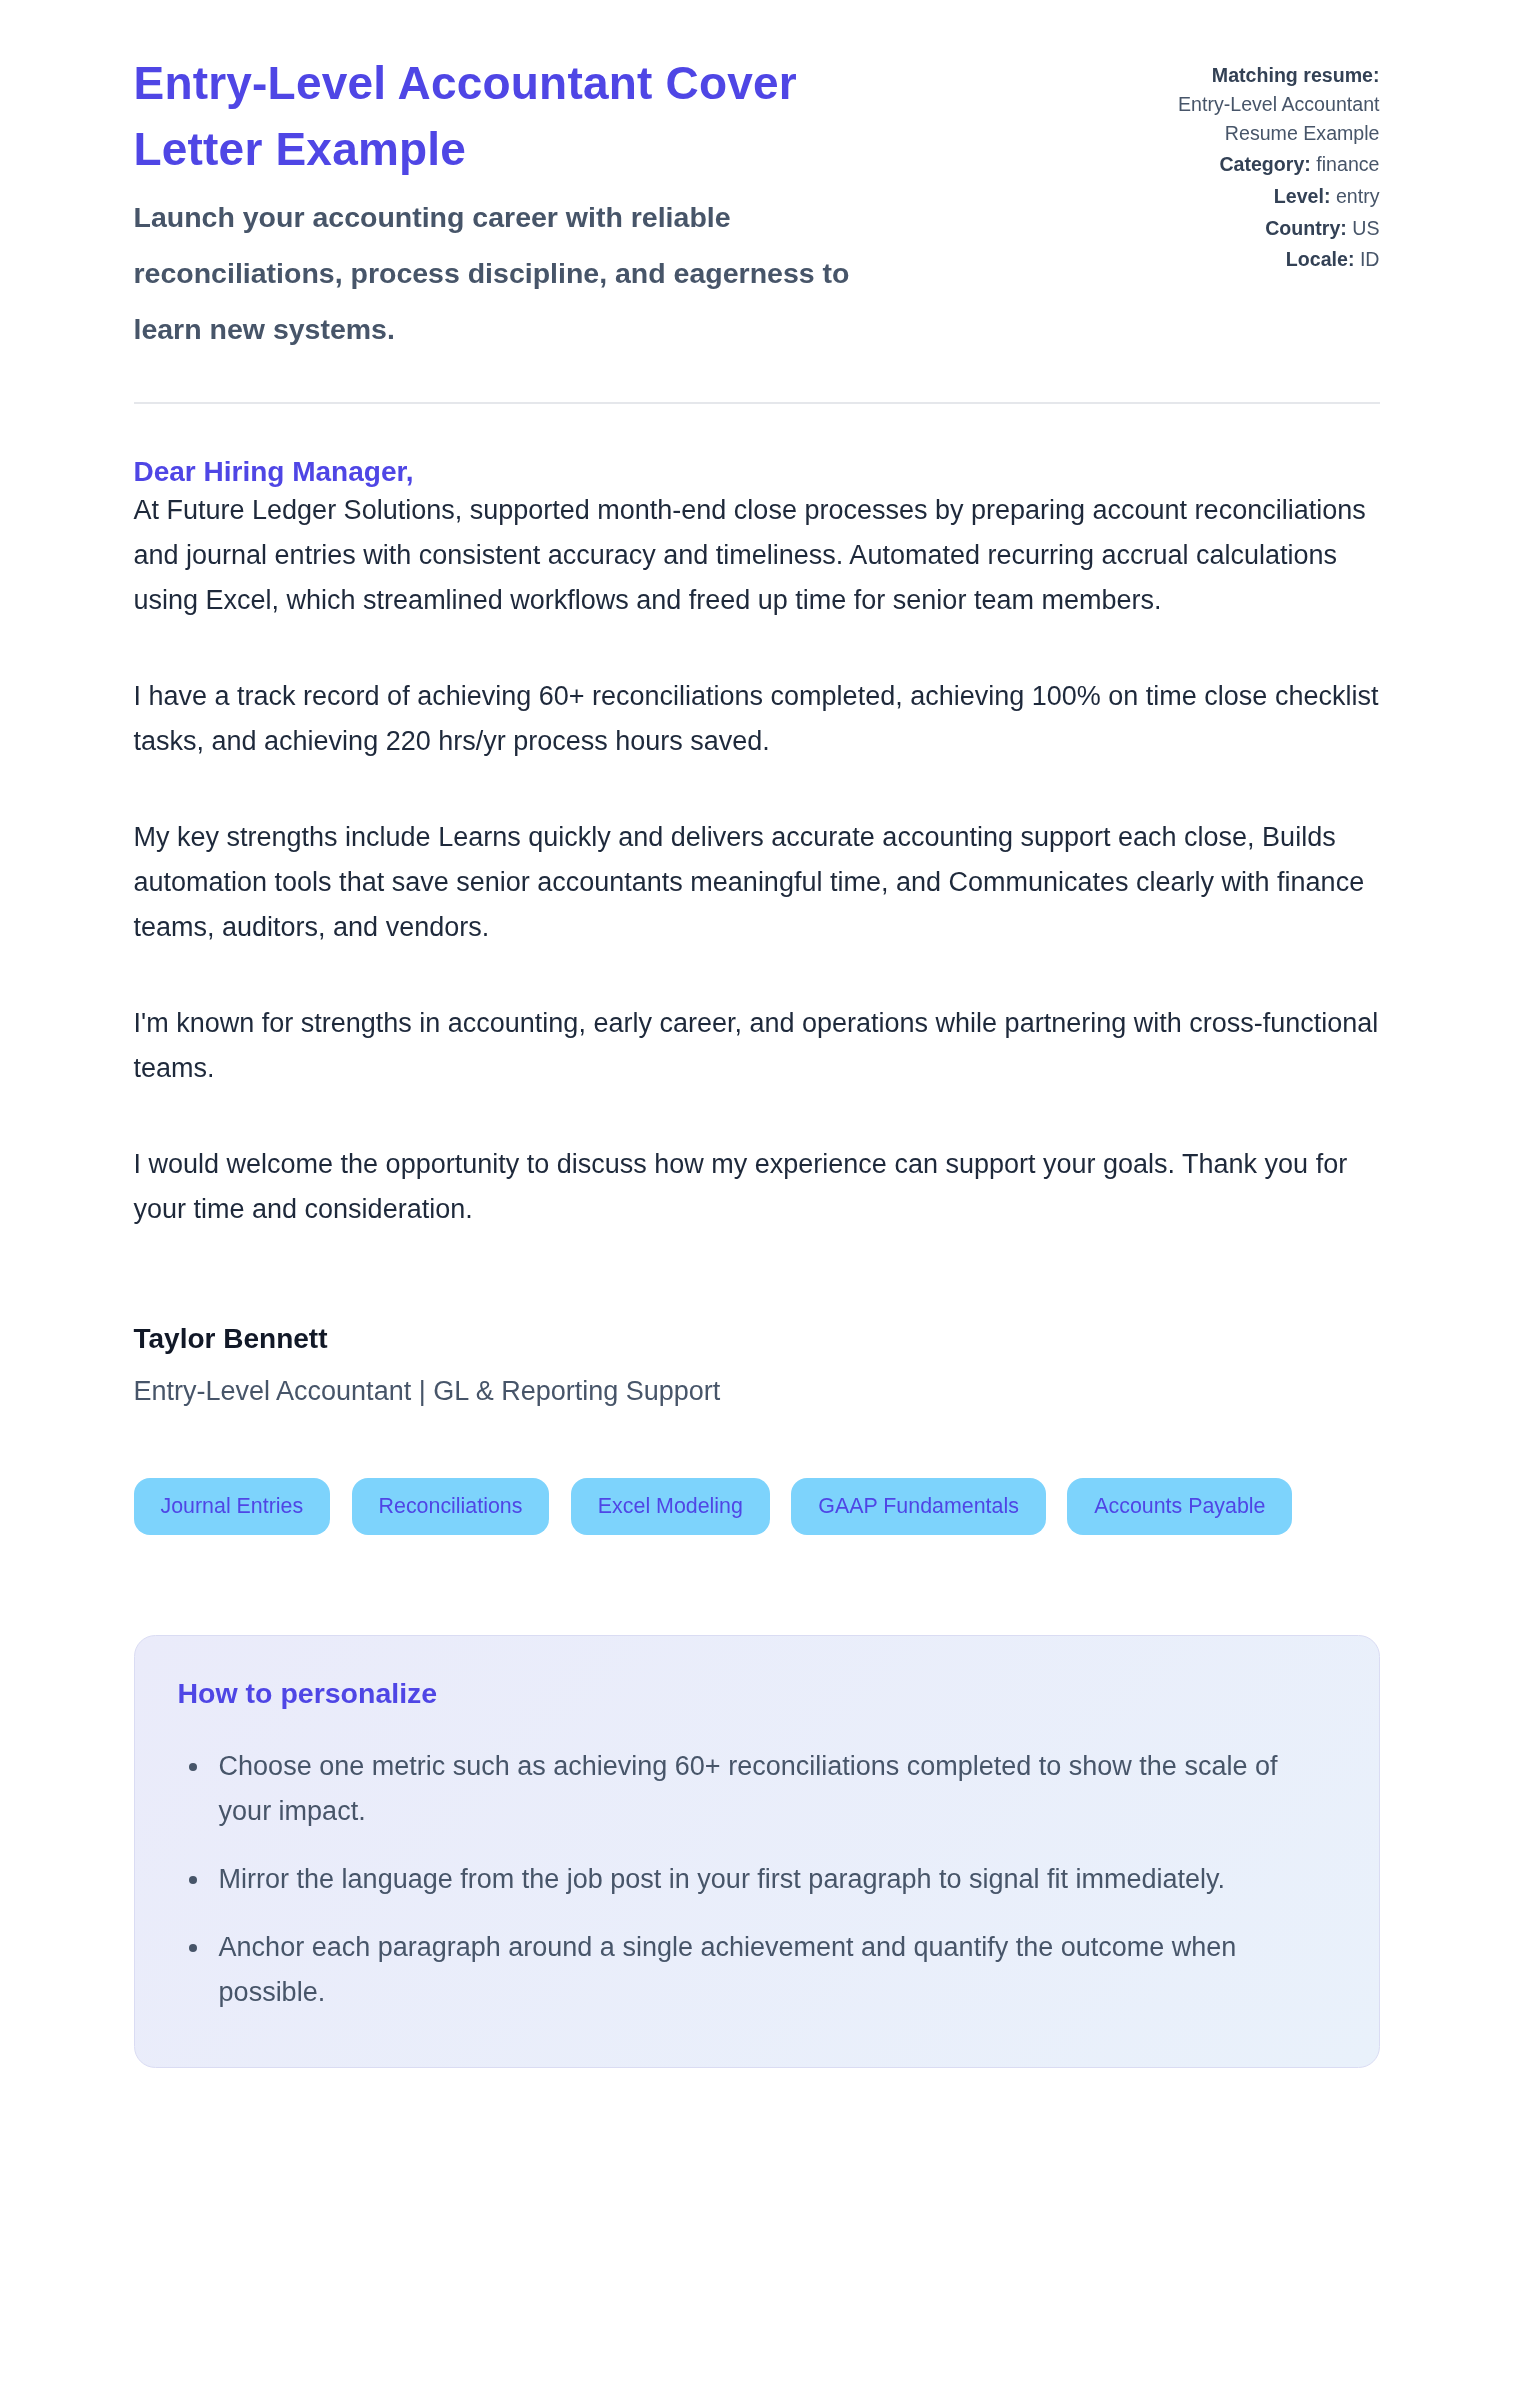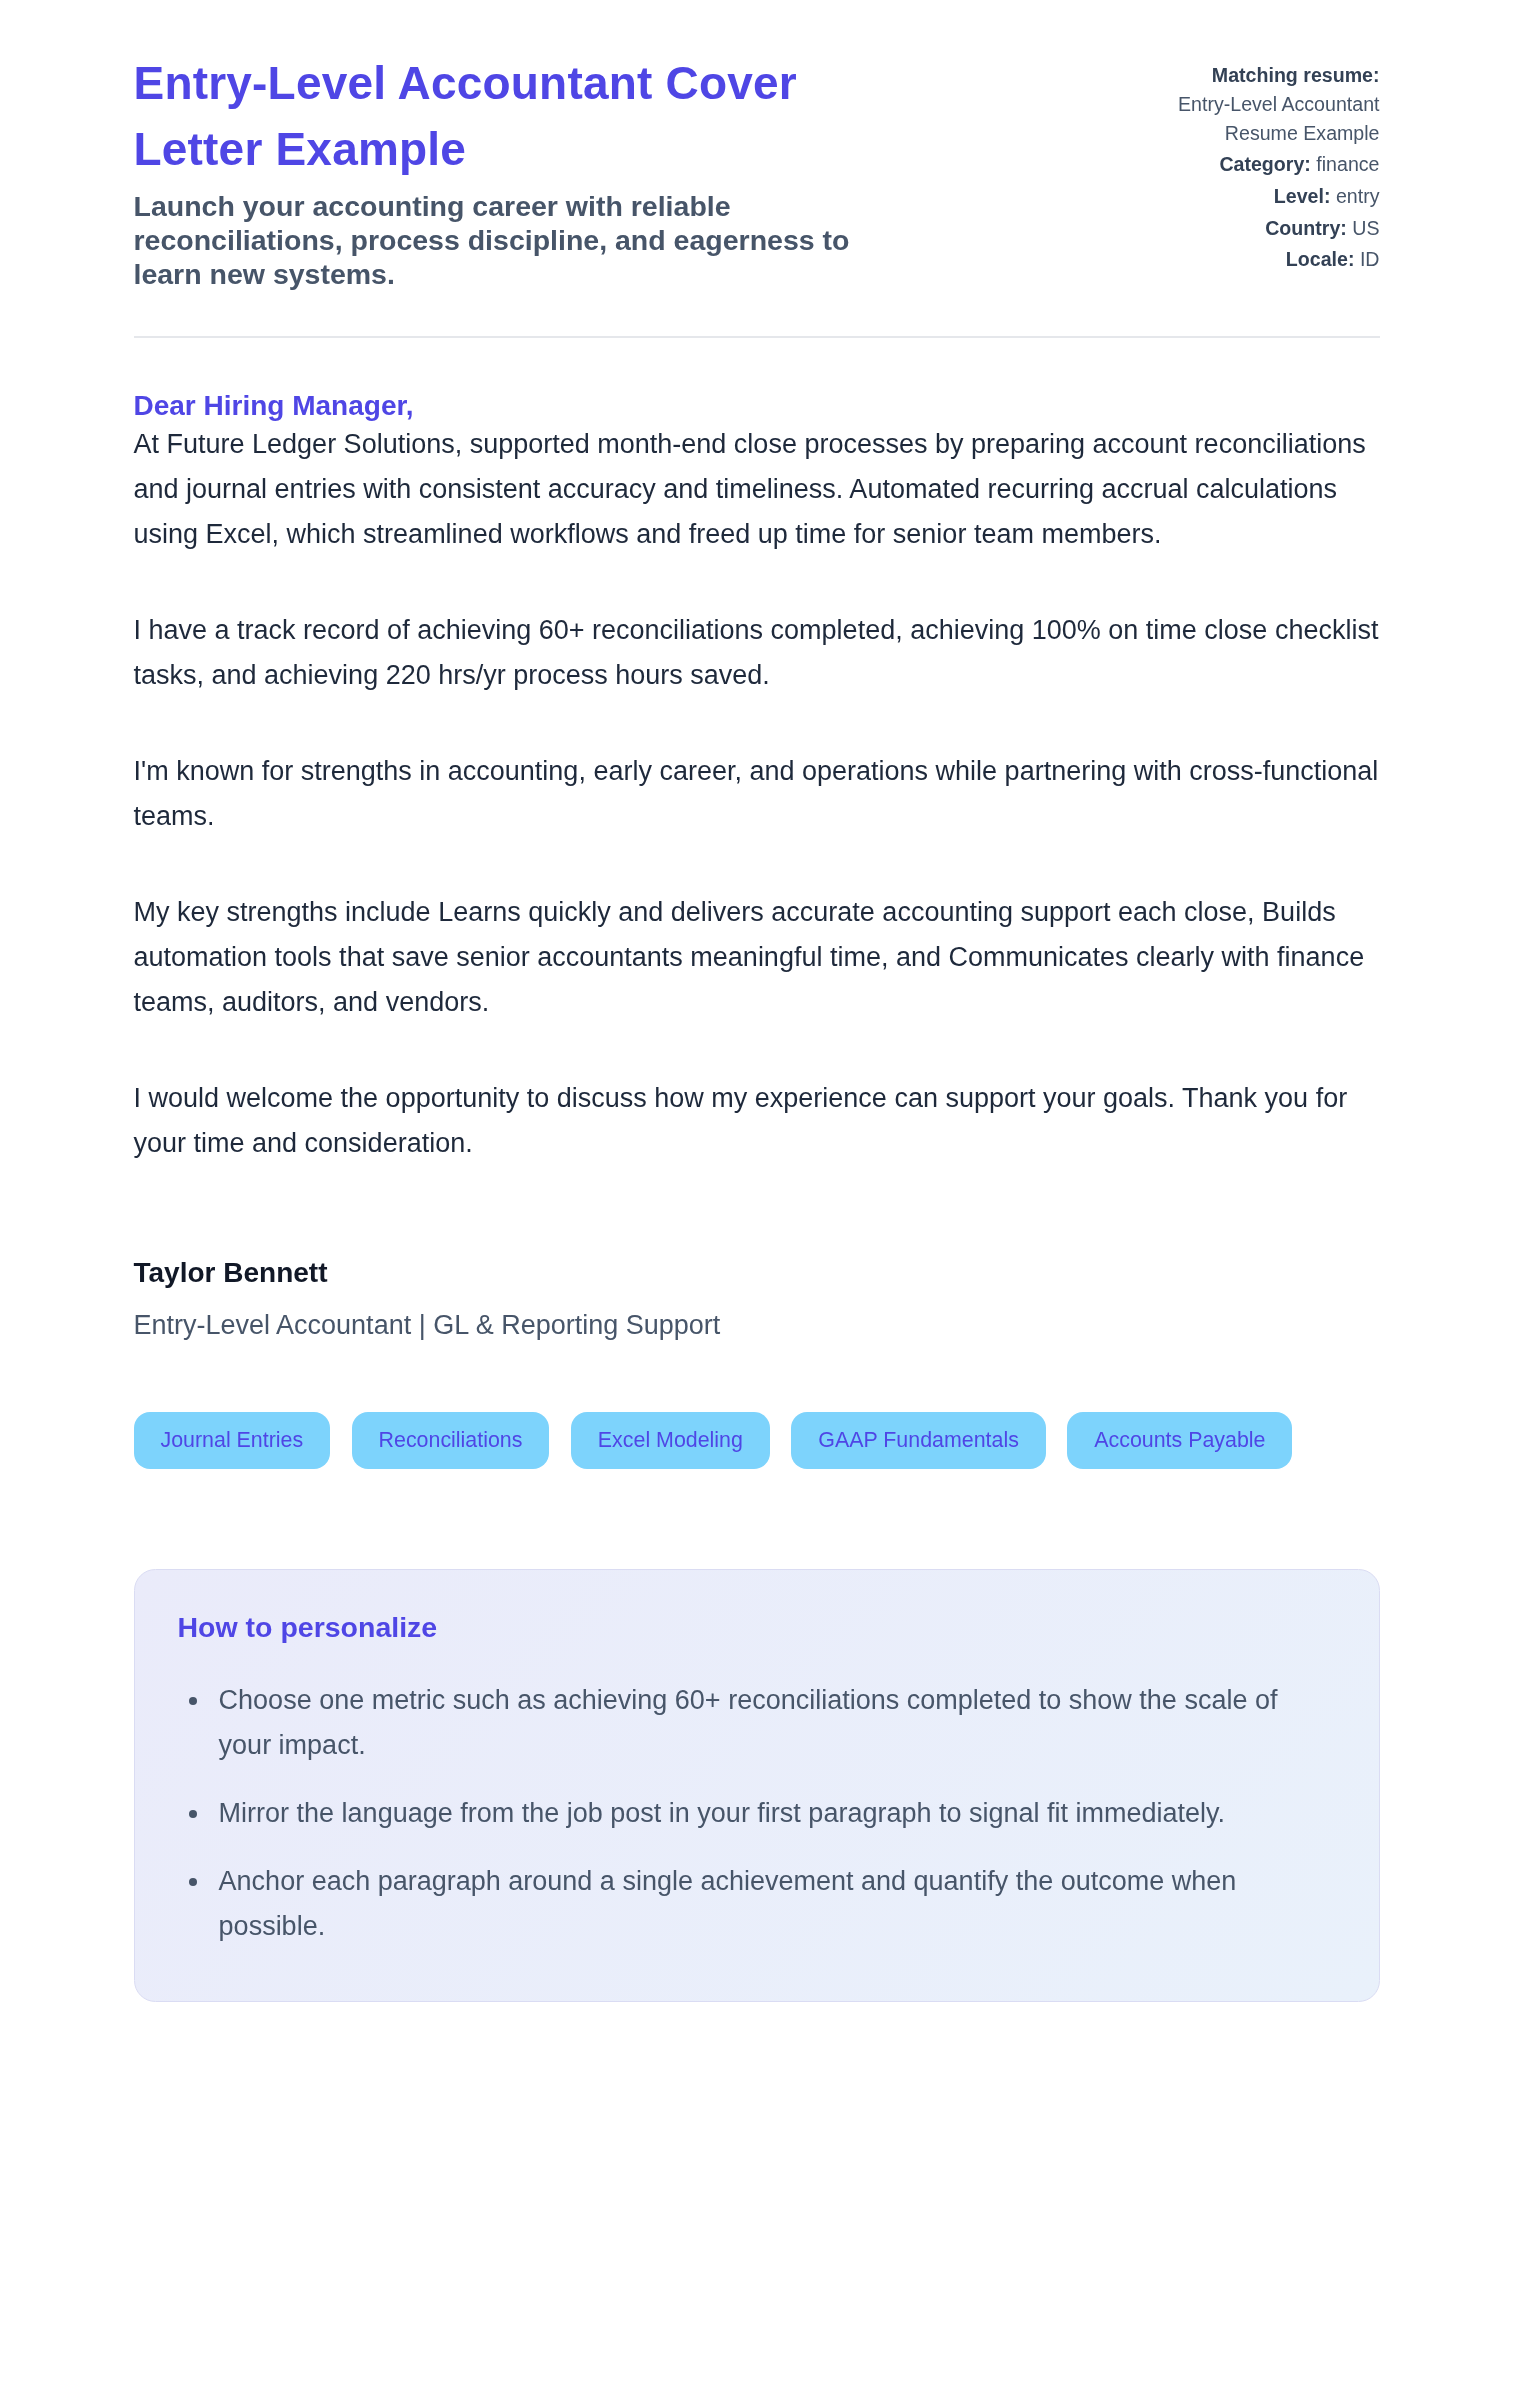--- a/index.html
+++ b/index.html
@@ -31,21 +31,21 @@
     font-size: 46px;
     line-height: 66px;
     font-weight: bold;
     color: #4f46e5;
     letter-spacing: 0.2px;
     max-width: 748px;
   }
   .page-subtitle {
     margin: 7.1px 0 0 0;
     font-size: 28.5px;
-    line-height: 34px;
+    line-height: 56px;
     font-weight: bold;
     color: #475569;
     max-width: 765px;
   }
   .meta-block {
     width: 267px;
     padding-top: 10.7px;
     text-align: right;
     font-size: 19.6px;
     line-height: 29px;
@@ -161,22 +161,22 @@
       </div>
     </div>
   </div>
 
   <hr class="divider">
 
   <div>
     <div class="greeting">Dear Hiring Manager,</div>
     <p class="paragraph">At Future Ledger Solutions, supported month-end close processes by preparing account reconciliations and journal entries with consistent accuracy and timeliness. Automated recurring accrual calculations using Excel, which streamlined workflows and freed up time for senior team members.</p>
     <p class="paragraph">I have a track record of achieving 60+ reconciliations completed, achieving 100% on time close checklist tasks, and achieving 220 hrs/yr process hours saved.</p>
+    <p class="paragraph">My key strengths include Learns quickly and delivers accurate accounting support each close, Builds automation tools that save senior accountants meaningful time, and Communicates clearly with finance teams, auditors, and vendors.</p>
     <p class="paragraph">I'm known for strengths in accounting, early career, and operations while partnering with cross-functional teams.</p>
-    <p class="paragraph">My key strengths include Learns quickly and delivers accurate accounting support each close, Builds automation tools that save senior accountants meaningful time, and Communicates clearly with finance teams, auditors, and vendors.</p>
     <p class="paragraph">I would welcome the opportunity to discuss how my experience can support your goals. Thank you for your time and consideration.</p>
 
     <div class="signature">
       <div class="sig-name">Taylor Bennett</div>
       <div class="sig-role">Entry-Level Accountant | GL &amp; Reporting Support</div>
     </div>
   </div>
 
   <div class="tags">
     <span class="tag-pill">Journal Entries</span>

